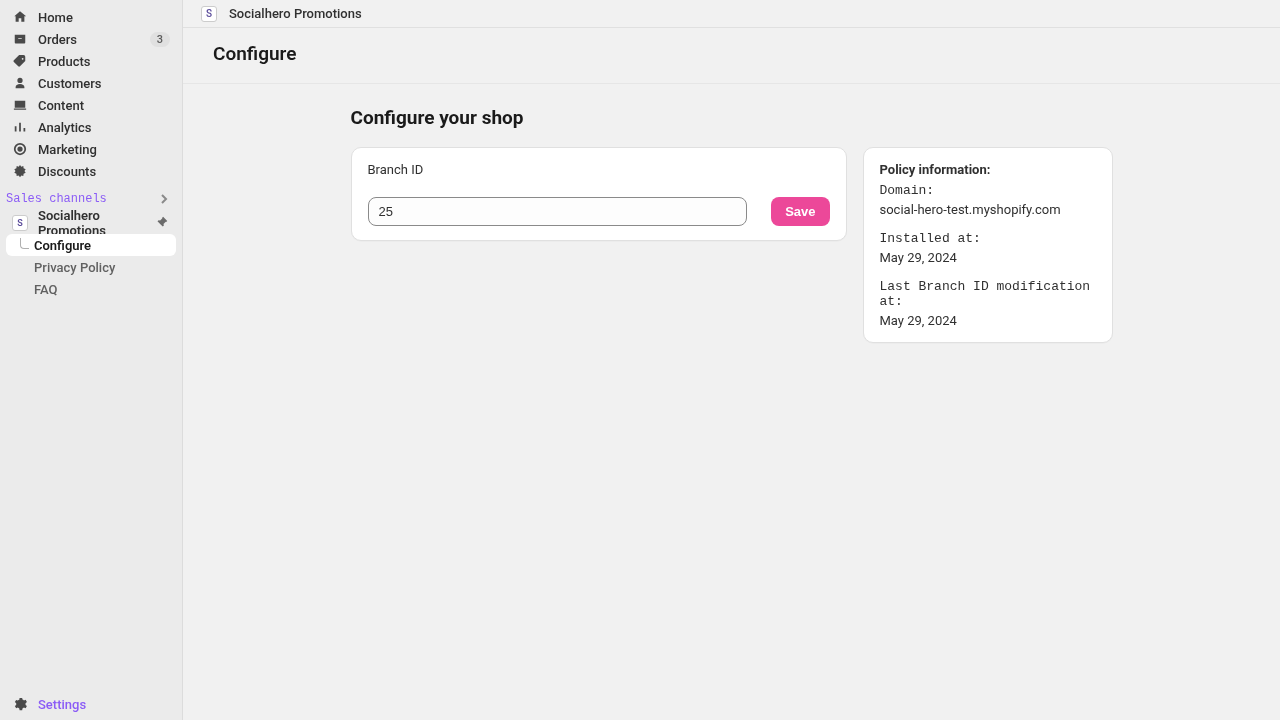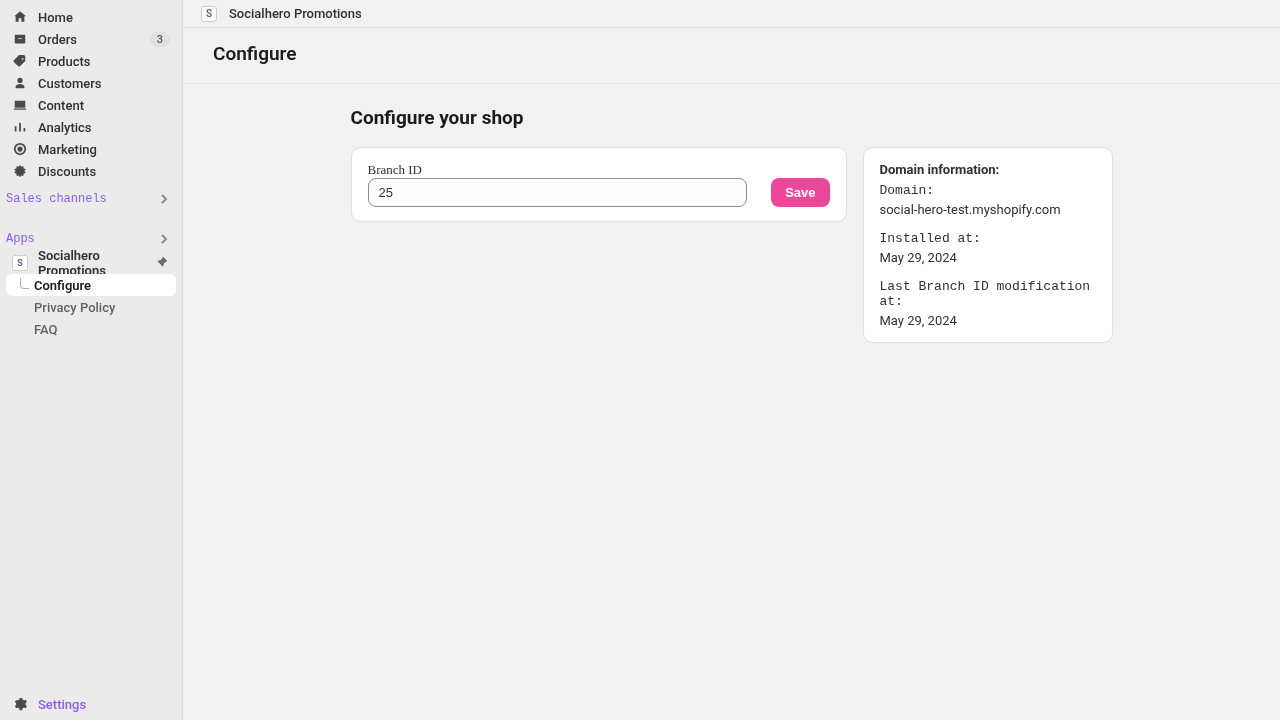--- a/index.html
+++ b/index.html
@@ -148,21 +148,21 @@
   .card{
     background:#fff;
     border:1px solid #e0e0e0;
     border-radius:10px;
     padding:14px 16px;
     box-shadow: 0 1px 0 rgba(0,0,0,0.02);
   }
   .card-left{ flex:1; }
   .card-right{ width:250px; }
   .field-label{
-    font-size:13px; color:#303030; margin-bottom:0; display:block;font-family:Liberation Serif, serif;
+    font-size:13px; color:#303030; margin-bottom:20px; display:block;
   }
   .field-row{ display:flex; gap:24px; align-items:stretch; }
   .text-input{
     flex:1;
     border:1px solid #8a8a8a;
     border-radius:8px;
     padding:6px 10px;
     font-size:13px;
     background:#fdfdfd;
     color:#303030;
@@ -255,26 +255,20 @@
     </li>
   </ul>
 
   <div class="section-header">
     <span class="label">Sales channels</span>
     <span class="chev"><svg viewBox="0 0 12 12">
           <path d="M4 2l4 4-4 4"></path>
         </svg></span>
   </div>
 
-  <div class="section-header" style="margin-top:10px;">
-    <span class="label">Apps</span>
-    <span class="chev"><svg viewBox="0 0 12 12">
-          <path d="M4 2l4 4-4 4"></path>
-        </svg></span>
-  </div>
 
   <ul class="nav-list">
     <li class="app-item">
       <span class="app-icon">S</span>
       <span class="label" style="flex:1;">Socialhero Promotions</span>
       <span class="pin-icon"><svg viewBox="0 0 16 16">
             <path d="M9.5 1 15 6.5l-1.5 1.5-.5-.5-3 3 .5 2L9 14l-3.5-3.5L2 14l3.5-3.5L2 7l1.5-1.5 2 .5 3-3-.5-.5z"></path>
           </svg></span>
     </li>
   </ul>
@@ -318,21 +312,21 @@
       <div class="cols">
         <div class="card card-left">
           <label class="field-label">Branch ID</label>
           <div class="field-row">
             <input class="text-input" type="text" value="25" style="">
             <button class="btn-primary">Save</button>
           </div>
         </div>
 
         <div class="card card-right info-block">
-          <div class="hdr">Domain information:</div>
+          <div class="hdr">Policy information:</div>
           <div class="lbl">Domain:</div>
           <div class="val">social-hero-test.myshopify.com</div>
           <div class="gap"></div>
           <div class="lbl">Installed at:</div>
           <div class="val">May 29, 2024</div>
           <div class="gap"></div>
           <div class="lbl">Last Branch ID modification at:</div>
           <div class="val">May 29, 2024</div>
         </div>
       </div>

